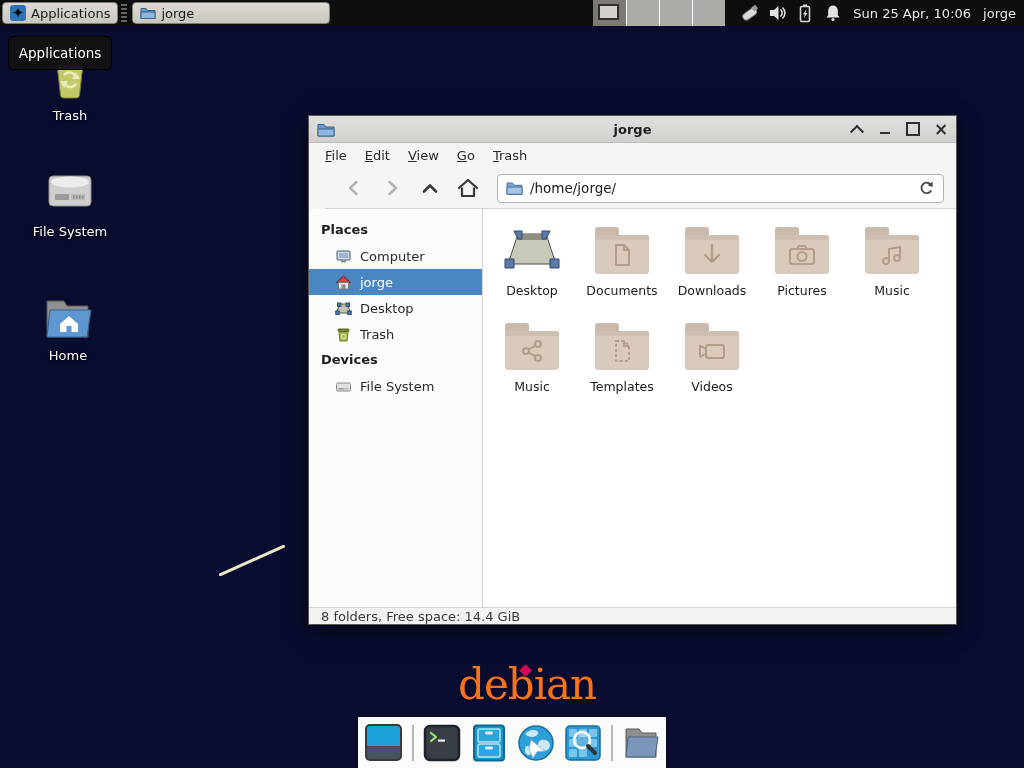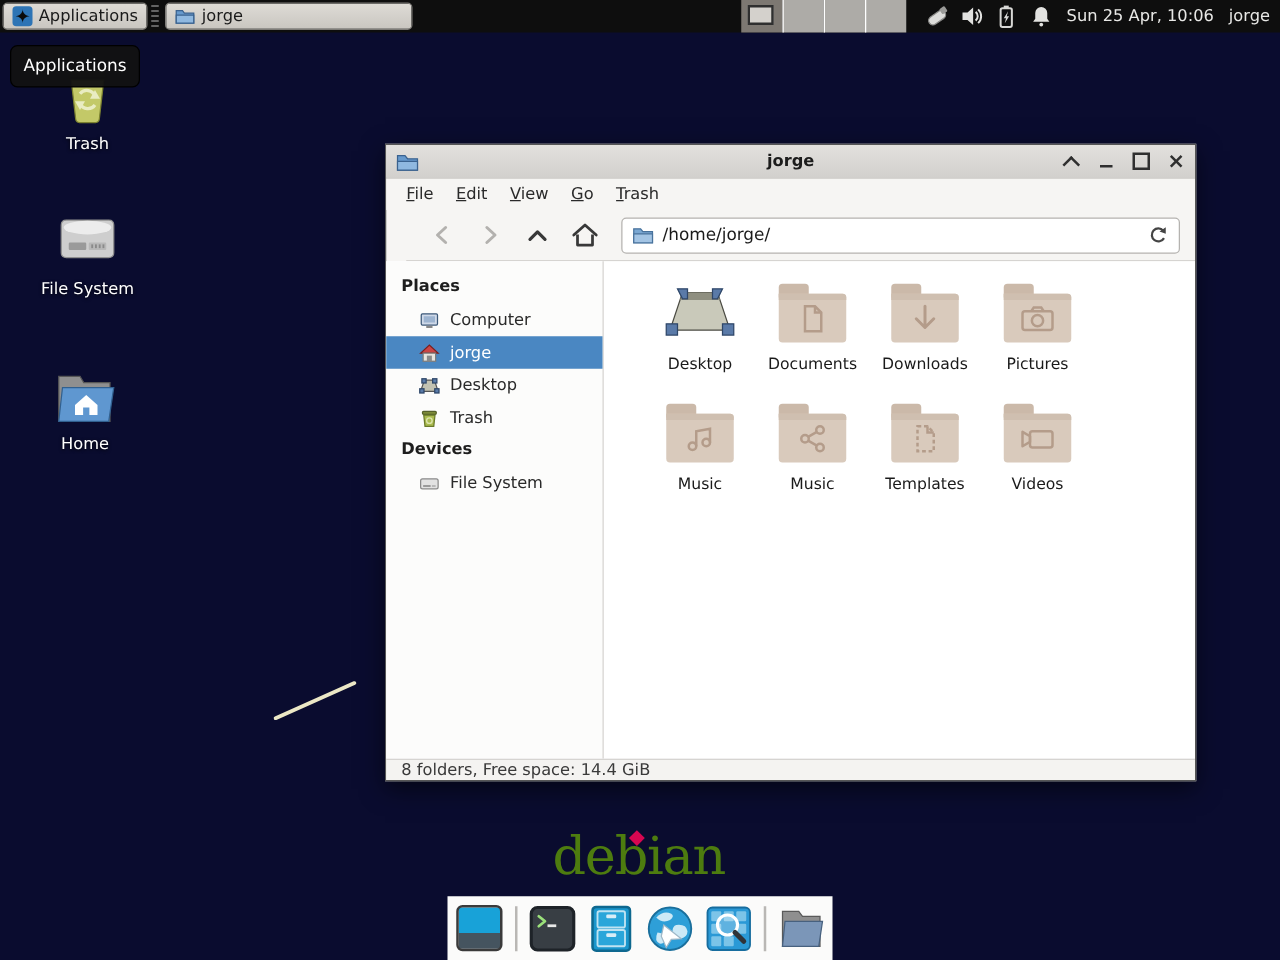--- a/index.html
+++ b/index.html
@@ -33,21 +33,21 @@
   .desk-icon { position:absolute; width:96px; display:flex; flex-direction:column; align-items:center; }
   .desk-icon .lbl { margin-top:6px; color:#fff; font-size:13px; text-shadow:0 1px 3px rgba(0,0,0,.9); white-space:nowrap; }
   #desk-trash { left:22px; top:48px; }
   #desk-fs { left:22px; top:168px; }
   #desk-home { left:20px; top:296px; }
 
   
   #streak { position:absolute; left:216px; top:559px; width:72px; height:3px; background:#ece8c6; border-radius:2px; transform:rotate(-24deg); }
 
   
-  #debian-logo { position:absolute; left:442px; top:660px; color:#4d7c0f; font-family:"DejaVu Serif","Liberation Serif",serif; font-size:42px; letter-spacing:-1px; }
+  #debian-logo { position:absolute; left:458px; top:660px; color:#f97316; font-family:"DejaVu Serif","Liberation Serif",serif; font-size:42px; letter-spacing:-1px; }
   #debian-logo .diamond { position:absolute; left:63px; top:6px; width:9px; height:9px; background:#d70751; transform:rotate(45deg); }
 
   
   #win { position:absolute; left:308px; top:115px; width:649px; height:510px; background:#f6f5f3;
     border:1px solid #565656; box-shadow:0 6px 18px rgba(0,0,0,.55); display:flex; flex-direction:column; }
   #titlebar { height:27px; background:linear-gradient(#e2e0dd,#d2d0cd); display:flex; align-items:center; padding:0 8px; border-bottom:1px solid #bdbbb8; }
   #title-text { position:absolute; left:0; right:0; text-align:center; font-weight:bold; font-size:13px; color:#1c1c1c; pointer-events:none; }
   .win-ctrls { margin-left:auto; display:flex; align-items:center; gap:14px; z-index:2; }
   .ctrl { width:14px; height:14px; position:relative; display:flex; align-items:center; justify-content:center; color:#2f2f2f; }
   .ctrl-shade::before { content:""; width:8px; height:8px; border-left:2px solid #2f2f2f; border-top:2px solid #2f2f2f; transform:rotate(45deg) translate(2px,2px); }
@@ -58,21 +58,21 @@
   #menubar { height:25px; background:#f6f5f3; display:flex; align-items:center; padding-left:7px; }
   .menu-item { display:inline-block; font-size:13px; color:#2a2a2a; padding:3px 9px; }
   .menu-item::first-letter { text-decoration:underline; }
 
   #toolbar { height:41px; background:#f6f5f3; border-bottom:1px solid #d6d4d1; display:flex; align-items:center; padding:0 12px; gap:4px;margin-left:16px; }
   .tb-btn { width:34px; height:30px; display:flex; align-items:center; justify-content:center; border-radius:3px; }
   #pathbar { flex:1; height:29px; margin-left:8px; background:#fff; border:1px solid #b5b3b0; border-radius:4px;
     display:flex; align-items:center; padding:0 8px; gap:7px; }
   #path-text { flex:1; font-size:13.5px; color:#1a1a1a; }
 
-  #content { flex:1; display:flex; min-height:0; background:#fff;gap:28px; }
+  #content { flex:1; display:flex; min-height:0; background:#fff; }
   #sidebar { width:174px; background:#fcfcfb; border-right:1px solid #d6d4d1; padding-top:8px; font-size:13px; }
   .side-header { font-weight:bold; color:#1e1e1e; padding:5px 12px 6px; }
   .side-item { height:26px; display:flex; align-items:center; gap:8px; padding-left:26px; color:#2a2a2a; }
   .side-item.selected { background:#4a87c2; color:#fff; }
   .side-icon { width:17px; height:17px; flex:0 0 17px; display:flex; }
 
   #files { flex:1; padding:16px 0 0 4px; display:flex; flex-wrap:wrap; align-content:flex-start; }
   .file-cell { width:90px; height:96px; display:flex; flex-direction:column; align-items:center; }
   .file-cell .flbl { margin-top:9px; font-size:12.5px; color:#1a1a1a; }
   .folder { position:relative; width:54px; height:47px; margin-top:2px; }

